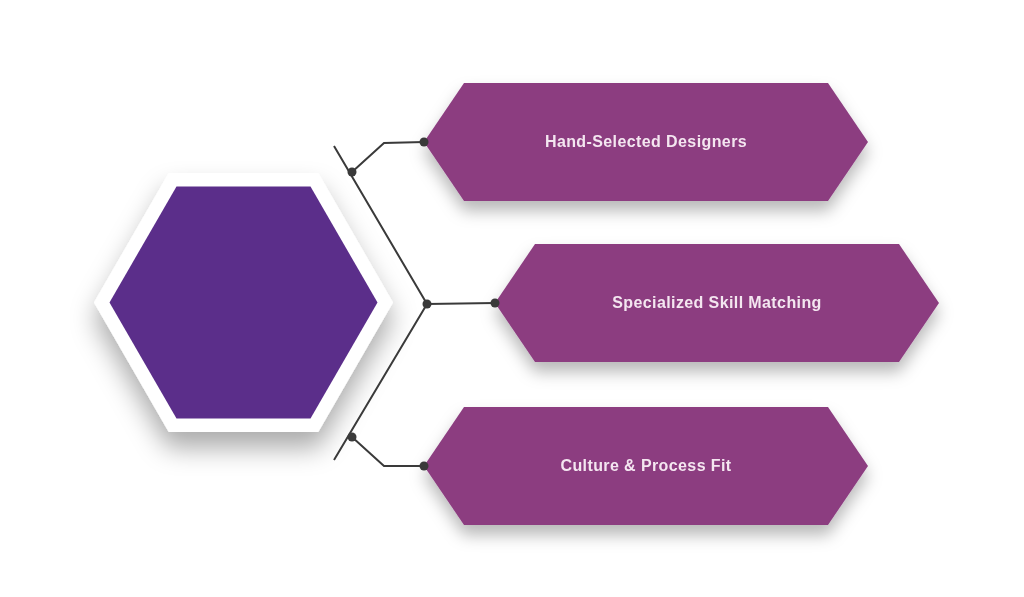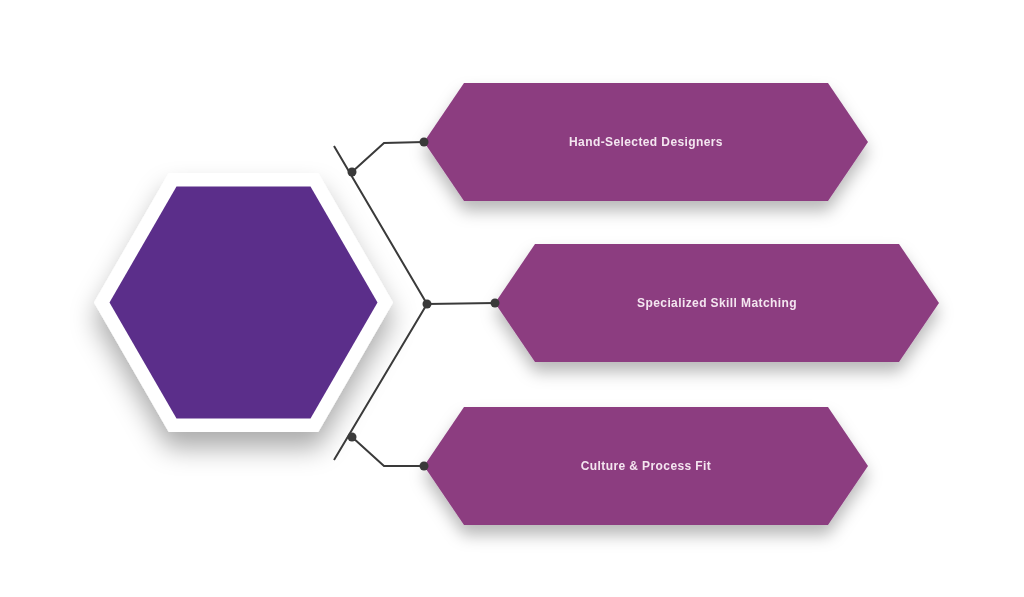--- a/index.html
+++ b/index.html
@@ -19,21 +19,21 @@
     justify-content: center;
     text-align: center;
     pointer-events: none;
   }
   .center-label {
     left: 153px; top: 257px; width: 181px; height: 108px;
     font-size: 21px; font-weight: bold;
     line-height: 33px; letter-spacing: 0.2px;
   }
   .banner-label {
-    font-size: 12px; font-weight: bold; letter-spacing: 0.4px;
+    font-size: 16px; font-weight: bold; letter-spacing: 0.4px;
   }
   .banner-label-0 { left: 424px; top: 83px;  width: 444px; height: 118px; }
   .banner-label-1 { left: 495px; top: 244px; width: 444px; height: 118px; }
   .banner-label-2 { left: 424px; top: 407px; width: 444px; height: 118px; }
 </style>
 </head>
 <body>
 
 <div class="canvas" style="background: rgb(255, 255, 255);">
 

